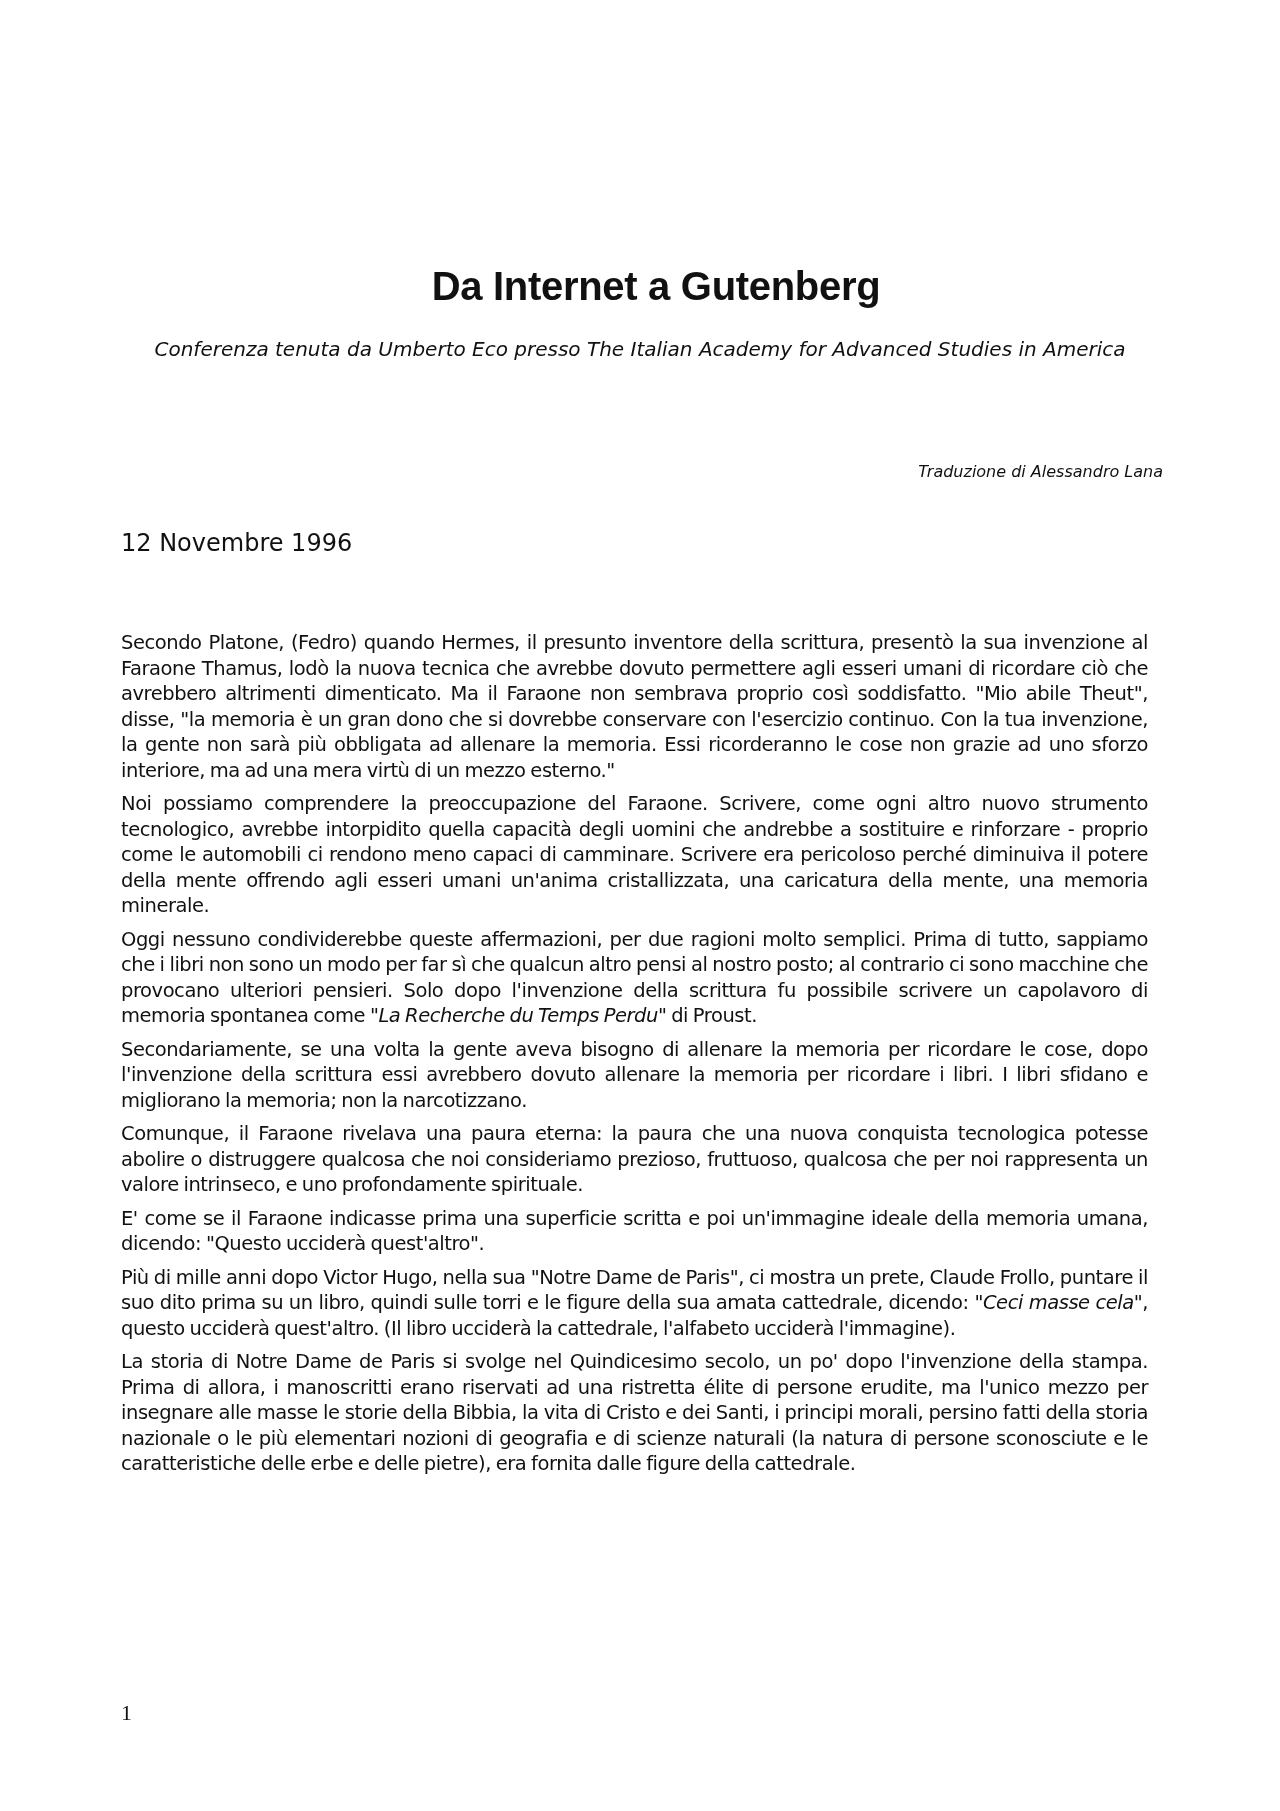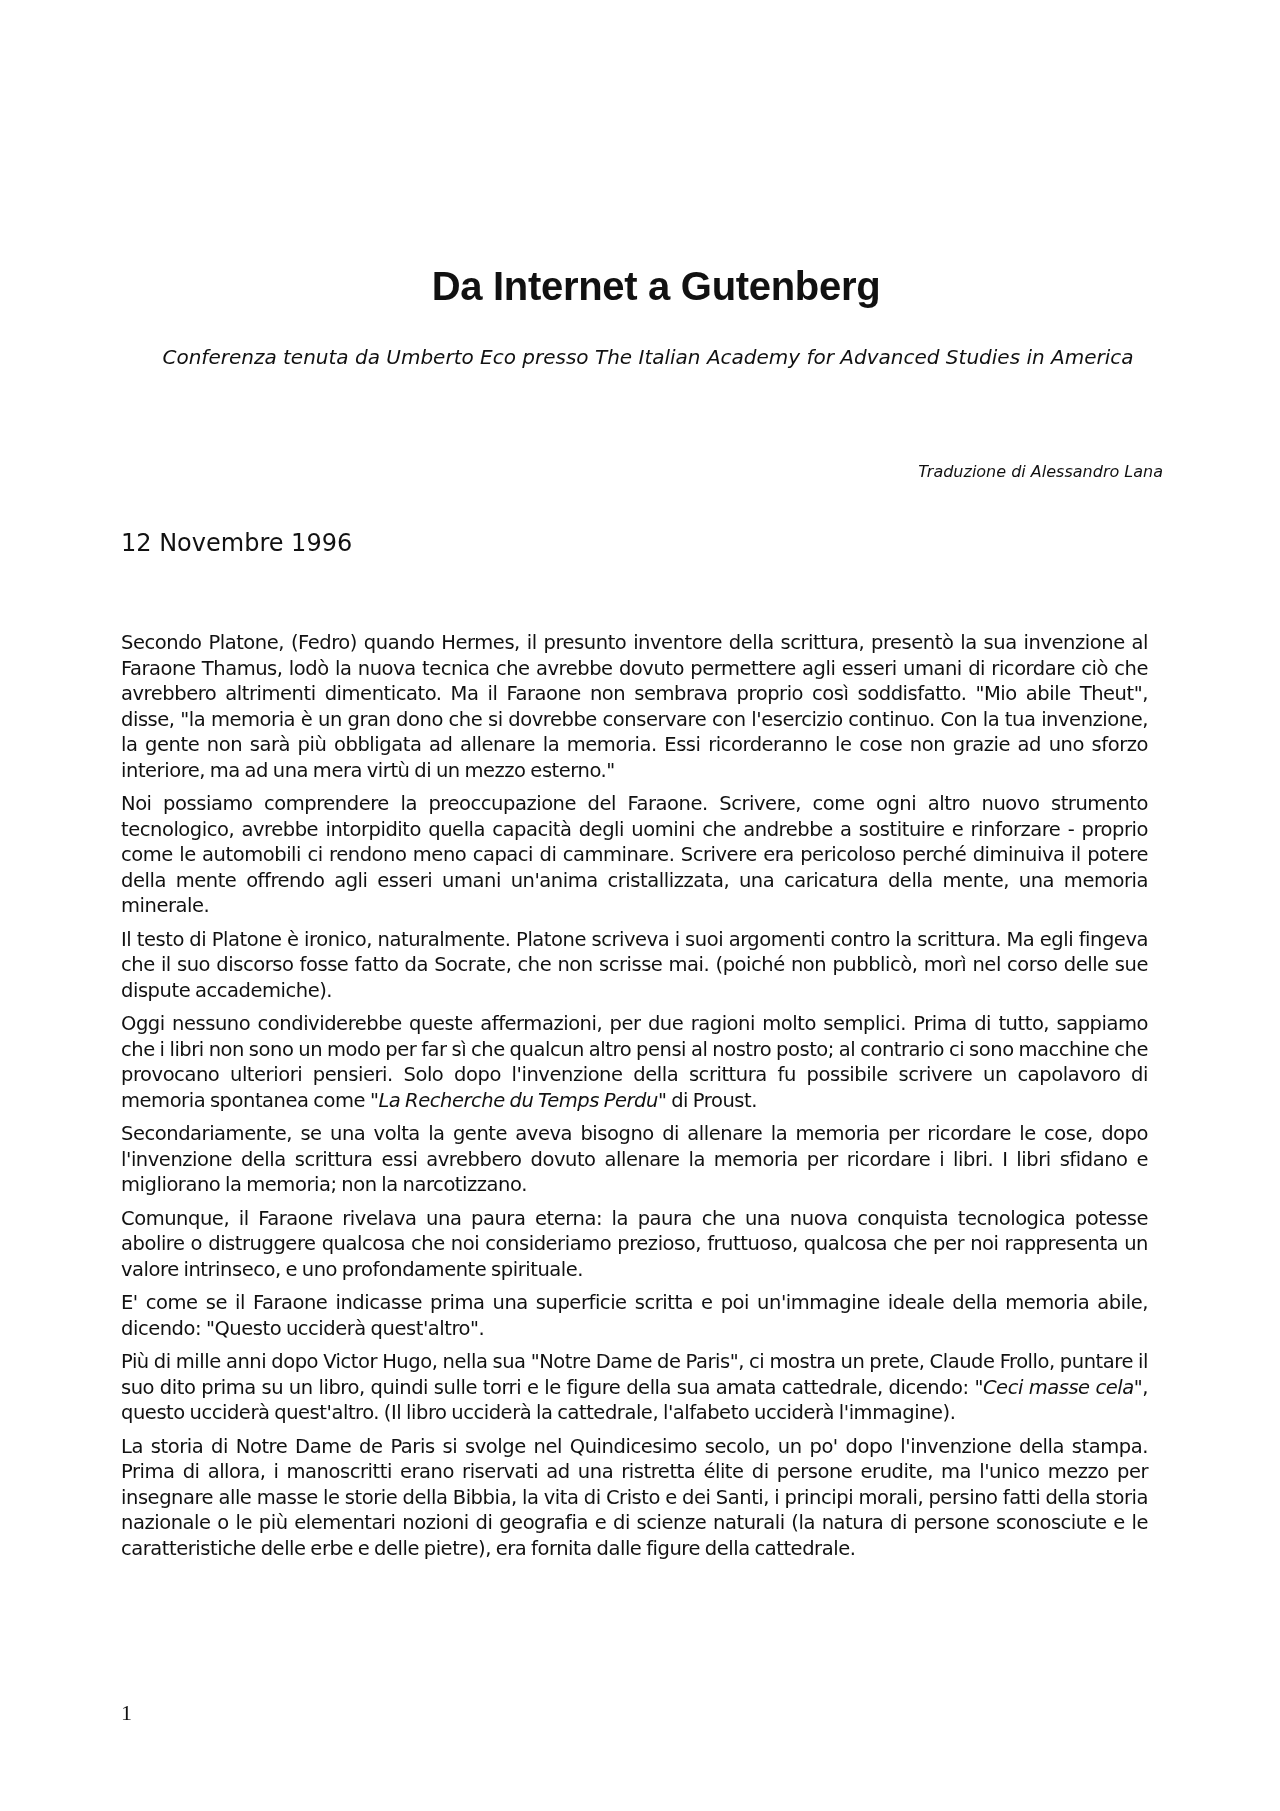--- a/index.html
+++ b/index.html
@@ -4,21 +4,21 @@
   <style>
     html, body { margin: 0; padding: 0; background: #ffffff; }
     body { width: 1280px; height: 1811px; position: relative; overflow: hidden; color: #111; }
     .page { position: absolute; left: 0; top: 0; width: 1280px; height: 1811px; background: #fff; }
     .title {
       position: absolute; left: 0; width: 1280px; top: 248px; text-align: center;
       font-family: "Liberation Sans", sans-serif; font-weight: bold; font-size: 40px; margin: 16px; letter-spacing: -0.3px;
     }
     .subtitle {
       position: absolute; left: 150px; width: 980px; top: 336px; text-align: center;
-      font-family: "DejaVu Sans", sans-serif; font-style: italic; font-size: 20px; line-height: 26px; margin: 8px;
+      font-family: "DejaVu Sans", sans-serif; font-style: italic; font-size: 20px; line-height: 26px; margin: 0;
     }
     .translator {
       position: absolute; right: 117px; top: 462px; text-align: right;
       font-family: "DejaVu Sans", sans-serif; font-style: italic; font-size: 16px; margin: 0;
     }
     .date {
       position: absolute; left: 121px; top: 529px;
       font-family: "DejaVu Sans", sans-serif; font-size: 24px; margin: 0;
     }
     .body {
@@ -38,23 +38,22 @@
 
 <div class="page">
   <h1 class="title">Da Internet a Gutenberg</h1>
   <p class="subtitle">Conferenza tenuta da Umberto Eco presso The Italian Academy for Advanced Studies in America</p>
   <p class="translator">Traduzione di Alessandro Lana</p>
   <p class="date">12 Novembre 1996</p>
 
   <div class="body">
     <p>Secondo Platone, (Fedro) quando Hermes, il presunto inventore della scrittura, presentò la sua invenzione al Faraone Thamus, lodò la nuova tecnica che avrebbe dovuto permettere agli esseri umani di ricordare ciò che avrebbero altrimenti dimenticato. Ma il Faraone non sembrava proprio così soddisfatto. "Mio abile Theut", disse, "la memoria è un gran dono che si dovrebbe conservare con l'esercizio continuo. Con la tua invenzione, la gente non sarà più obbligata ad allenare la memoria. Essi ricorderanno le cose non grazie ad uno sforzo interiore, ma ad una mera virtù di un mezzo esterno."</p>
     <p>Noi possiamo comprendere la preoccupazione del Faraone. Scrivere, come ogni altro nuovo strumento tecnologico, avrebbe intorpidito quella capacità degli uomini che andrebbe a sostituire e rinforzare - proprio come le automobili ci rendono meno capaci di camminare. Scrivere era pericoloso perché diminuiva il potere della mente offrendo agli esseri umani un'anima cristallizzata, una caricatura della mente, una memoria minerale.</p>
-    <p>Il testo di Platone è ironico, naturalmente. Platone scriveva i suoi argomenti contro la scrittura. Ma egli fingeva che il suo discorso fosse fatto da Socrate, che non scrisse mai. (poiché non pubblicò, morì nel corso delle sue dispute accademiche).</p>
     <p><span>Oggi nessuno condividerebbe queste affermazioni, per due ragioni molto semplici. Prima di tutto, sappiamo che i libri non sono un modo per far sì che qualcun altro pensi al nostro posto; al contrario ci sono macchine che provocano ulteriori pensieri. Solo dopo l'invenzione della scrittura fu possibile scrivere un capolavoro di memoria spontanea come "</span><em>La Recherche du Temps Perdu</em><span>" di Proust.</span></p>
     <p>Secondariamente, se una volta la gente aveva bisogno di allenare la memoria per ricordare le cose, dopo l'invenzione della scrittura essi avrebbero dovuto allenare la memoria per ricordare i libri. I libri sfidano e migliorano la memoria; non la narcotizzano.</p>
     <p>Comunque, il Faraone rivelava una paura eterna: la paura che una nuova conquista tecnologica potesse abolire o distruggere qualcosa che noi consideriamo prezioso, fruttuoso, qualcosa che per noi rappresenta un valore intrinseco, e uno profondamente spirituale.</p>
-    <p>E' come se il Faraone indicasse prima una superficie scritta e poi un'immagine ideale della memoria abile, dicendo: "Questo ucciderà quest'altro".</p>
+    <p>E' come se il Faraone indicasse prima una superficie scritta e poi un'immagine ideale della memoria umana, dicendo: "Questo ucciderà quest'altro".</p>
     <p><span>Più di mille anni dopo Victor Hugo, nella sua "Notre Dame de Paris", ci mostra un prete, Claude Frollo, puntare il suo dito prima su un libro, quindi sulle torri e le figure della sua amata cattedrale, dicendo: "</span><em>Ceci masse cela</em><span>", questo ucciderà quest'altro. (Il libro ucciderà la cattedrale, l'alfabeto ucciderà l'immagine).</span></p>
     <p>La storia di Notre Dame de Paris si svolge nel Quindicesimo secolo, un po' dopo l'invenzione della stampa. Prima di allora, i manoscritti erano riservati ad una ristretta élite di persone erudite, ma l'unico mezzo per insegnare alle masse le storie della Bibbia, la vita di Cristo e dei Santi, i principi morali, persino fatti della storia nazionale o le più elementari nozioni di geografia e di scienze naturali (la natura di persone sconosciute e le caratteristiche delle erbe e delle pietre), era fornita dalle figure della cattedrale.</p>
   </div>
 
   <p class="page-number">1</p>
 </div>
 
 </body></html>

